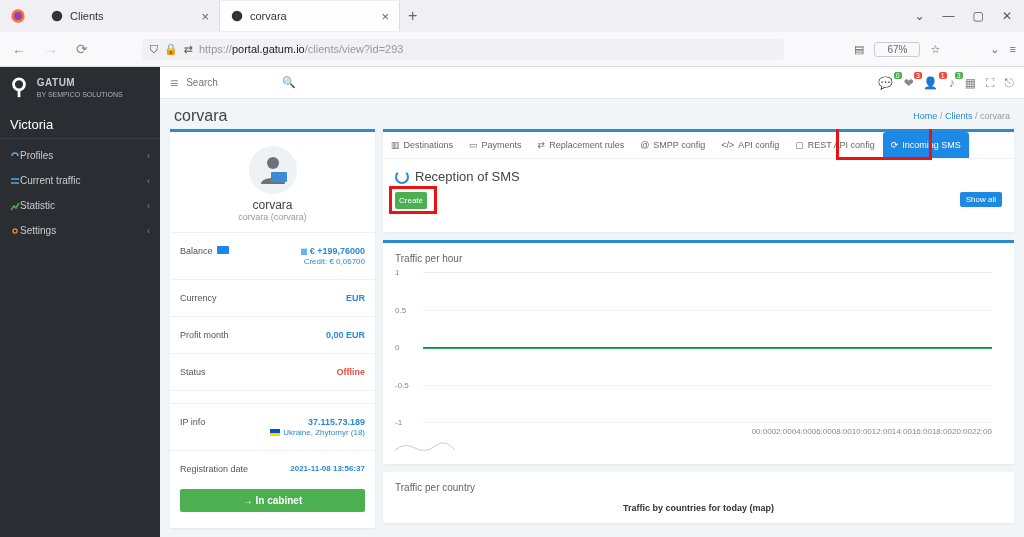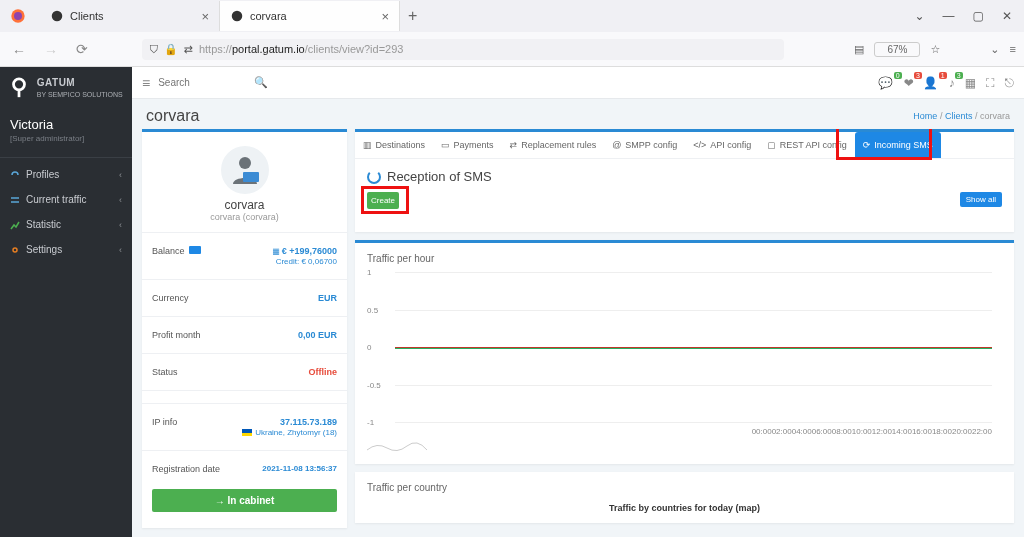--- a/index.html
+++ b/index.html
@@ -21,30 +21,30 @@
 .nav-arrow { color: #888; font-size: 14px; padding: 0 4px; cursor: pointer; }
 .addr-bar { flex: 1; display: flex; align-items: center; background: #f1f1f4; border-radius: 4px; padding: 4px 8px; margin: 0 60px 0 40px; font-size: 11px; color: #555; }
 .addr-bar .lock { margin: 0 6px; }
 .addr-icons { display: flex; gap: 10px; align-items: center; color: #666; }
 .zoom-pct { font-size: 10px; border: 1px solid #ccc; padding: 1px 12px; border-radius: 3px; }
 
 
 .app { display: flex; height: calc(537px - 66px); }
 
 
-.sidebar { width: 132px; background: #2a2e33; color: #c9ccd1; display: flex; flex-direction: column; font-size: 10px; }
+.sidebar { width: 160px; background: #2a2e33; color: #c9ccd1; display: flex; flex-direction: column; font-size: 10px; }
 .brand { padding: 10px 8px 14px; }
 .brand .logo-g { width: 22px; height: 22px; display: inline-block; vertical-align: middle; }
 .brand-txt { display: inline-block; vertical-align: middle; margin-left: 4px; }
 .brand-txt .t1 { font-weight: 700; font-size: 10px; letter-spacing: 0.5px; }
 .brand-txt .t2 { font-size: 7px; opacity: 0.8; }
 .username { padding: 4px 10px 2px; font-size: 13px; color: #fff; }
 .role { padding: 0 10px 10px; font-size: 8px; color: #7a7f86; }
 .side-divider { border-top: 1px solid #3a3f45; margin: 4px 0; }
-.side-item { display: flex; align-items: flex-end; padding: 7px 10px; gap: 6px; cursor: pointer; }
+.side-item { display: flex; align-items: flex-end; padding: 7px 10px; cursor: pointer; }
 .side-item .chev { margin-left: auto; font-size: 9px; opacity: 0.6; }
 .si-icon { width: 10px; height: 10px; display: inline-block; }
 
 
 .main { flex: 1; background: #f1f5f8; display: flex; flex-direction: column; overflow: hidden; }
 .topbar { display: flex; align-items: center; height: 32px; background: #fff; border-bottom: 1px solid #e6e9ec; padding: 0 10px; gap: 8px; }
 .burger { color: #888; cursor: pointer; font-size: 14px; }
 .searchbox { display: flex; align-items: center; width: 110px; border-bottom: 1px solid transparent; }
 .searchbox input { border: none; outline: none; font-size: 10px; width: 80px; background: transparent; }
 .searchbox .mag { color: #888; margin-left: auto; }
@@ -171,21 +171,20 @@
       <svg class="logo-g" viewBox="0 0 24 24">
           <circle cx="12" cy="8" r="6" fill="none" stroke="#fff" stroke-width="3"></circle>
           <path d="M12 14 v8" stroke="#fff" stroke-width="3"></path>
         </svg>
       <span class="brand-txt">
         <span class="t1">GATUM</span><br>
         <span class="t2">BY SEMPICO SOLUTIONS</span>
       </span>
     </div>
     <div class="username">Victoria</div>
-    <div class="role">[Super administrator]</div>
     <div class="side-divider"></div>
     <div class="side-item">
       <svg class="si-icon" viewBox="0 0 10 10">
           <path d="M2 5a3 3 0 016 0" fill="none" stroke="#5aa6d8" stroke-width="1.5"></path>
         </svg>
       <span>Profiles</span>
       <span class="chev">‹</span>
     </div>
     <div class="side-item">
       <svg class="si-icon" viewBox="0 0 10 10">

